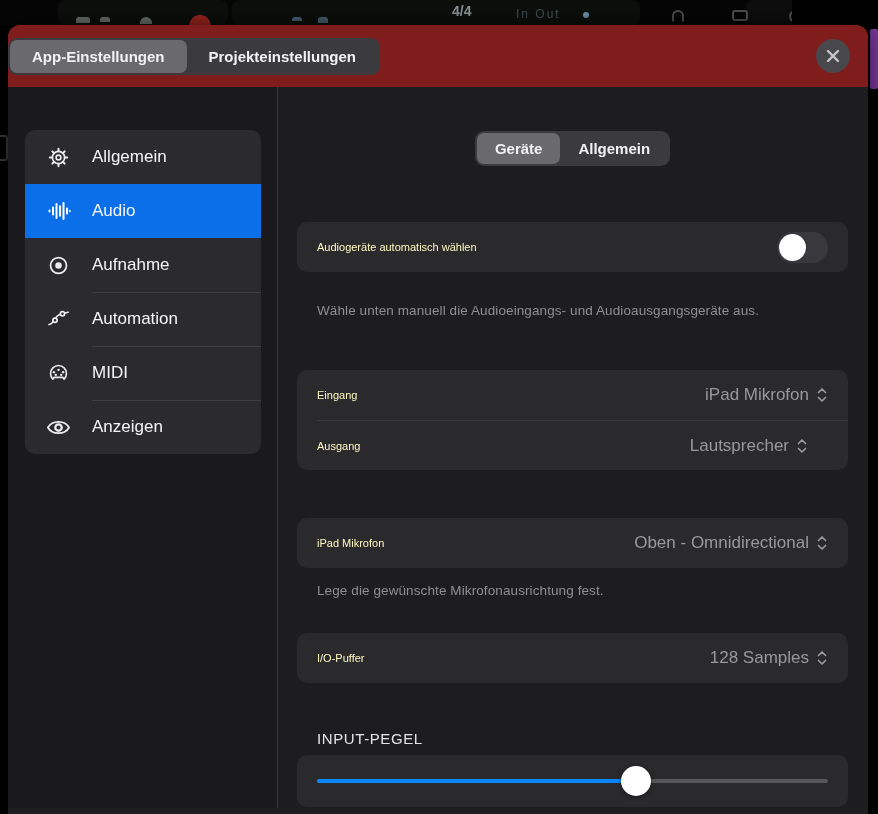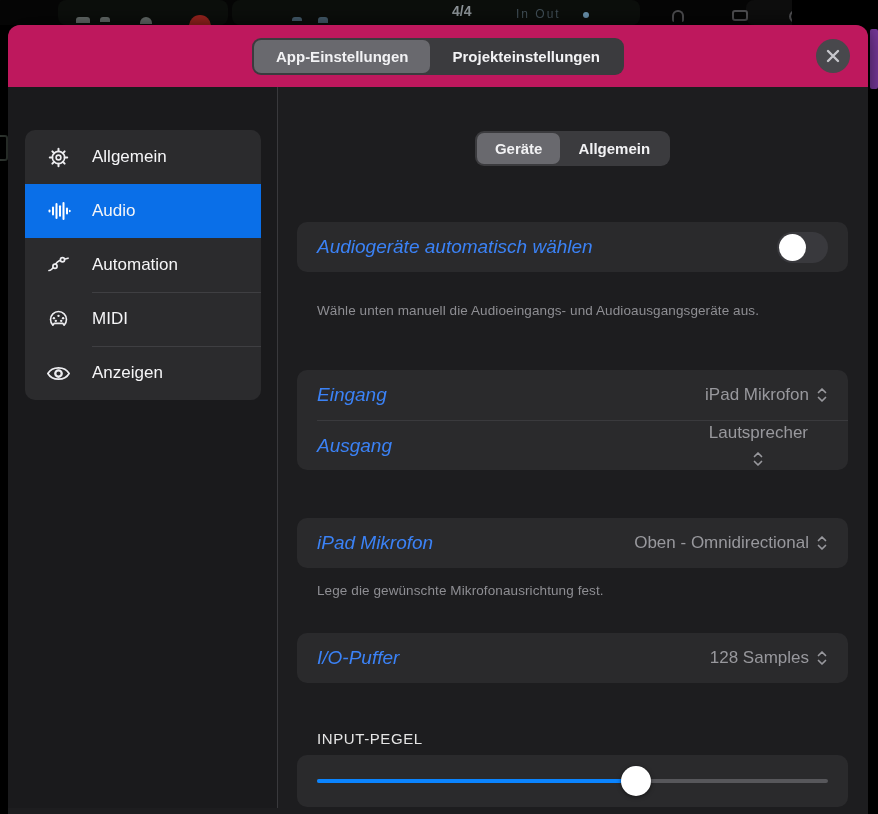--- a/index.html
+++ b/index.html
@@ -20,21 +20,21 @@
   .bg-glyph { position:absolute; top:10px; border:2px solid #8e8e93; opacity:.55; }
   .bg-glyph.bell { left:672px; width:12px; height:12px; border-radius:6px 6px 2px 2px; border-bottom:none; }
   .bg-glyph.rect { left:732px; width:16px; height:11px; border-radius:3px; }
   .bg-glyph.circ { left:789px; width:13px; height:13px; border-radius:50%; }
   .bg-slash { position:absolute; left:845px; top:8px; width:16px; height:2px; background:#8e8e93; opacity:.6; transform:rotate(-38deg); border-radius:2px; }
   .bg-left-fragment { position:absolute; left:-4px; top:135px; width:12px; height:26px; border:2px solid #5e6a60; border-radius:3px; opacity:.6; }
   .bg-purple-sliver { position:absolute; left:870px; top:29px; width:8px; height:60px; background:#7c3aa0; border-radius:2px; }
 
   
   .modal { position:absolute; left:8px; top:25px; width:860px; height:789px; border-radius:12px 12px 0 0; background:#1d1d1f; overflow:hidden; box-shadow:0 0 24px rgba(0,0,0,.7); }
-  .modal-header { position:relative; height:62px; background:#be185d; display:flex; align-items:center; justify-content:center; }
+  .modal-header { position:relative; height:62px; background:#7f1d1d; display:flex; align-items:center; }
 
   .seg { display:flex; background:#3b3b3e; border-radius:9px; padding:2px; }
   .seg-btn { border:none; background:transparent; color:#f2f2f4; font-family:inherit; font-size:15px; font-weight:600; padding:7px 18px; border-radius:7px; cursor:pointer; white-space:nowrap; }
   .seg-btn.sel { background:#69696e; }
   .modal-header .seg-btn { padding:8px 22px; }
 
   .close-btn { position:absolute; right:18px; top:50%; transform:translateY(-50%); width:34px; height:34px; border-radius:50%; background:#48484c; border:none; display:flex; align-items:center; justify-content:center; cursor:pointer; }
 
   .modal-body { display:flex; height:721px; }
 
@@ -48,21 +48,21 @@
   .side-icon { width:67px; display:flex; align-items:center; justify-content:center; flex:none; }
   .side-label { color:#f5f5f7; font-size:17px; }
 
   
   .right-col { flex:1; background:#1d1d1f; padding:0 20px 0 19px; }
   .seg-wrap2 { display:flex; justify-content:center; margin-top:44px; }
 
   .card { background:#2a2a2c; border-radius:10px; }
   .row { height:50px; display:flex; align-items:center; justify-content:space-between; padding:0 20px; }
   .row + .row { border-top:1px solid #3a3a3d; margin-left:20px; padding-left:0; }
-  .row-label { color:#3b82f6; font-size:19px;font-style:italic; }
+  .row-label { color:#fef9c3; font-size:11px; }
   .row-value { display:flex; align-items:center; gap:7px; color:#98989d; font-size:17px; cursor:pointer; }
 
   .hint { color:#8e8e93; font-size:13.5px; padding-left:20px; letter-spacing:.1px; }
 
   .card-toggle { margin-top:56px; }
   .hint1 { margin-top:31px; }
   .card-io { margin-top:52px; }
   .card-mic { margin-top:48px; }
   .hint2 { margin-top:15px; }
   .card-buffer { margin-top:35px; }
@@ -145,20 +145,29 @@
               <rect x="8.5" y="4" width="2" height="16" rx="1"></rect>
               <rect x="12" y="6.2" width="2" height="11.6" rx="1"></rect>
               <rect x="15.5" y="3" width="2" height="18" rx="1"></rect>
               <rect x="19" y="8.4" width="2" height="7.2" rx="1"></rect>
               <rect x="22" y="10.8" width="1.6" height="2.4" rx="0.8"></rect>
             </svg>
           </span>
           <span class="side-label">Audio</span>
         </div>
 
+        <div class="side-row">
+          <span class="side-icon">
+            <svg width="23" height="23" viewBox="0 0 24 24" fill="none">
+              <circle cx="12" cy="12" r="8.3" stroke="#ededf0" stroke-width="1.8"></circle>
+              <circle cx="12" cy="12" r="3.4" fill="#ededf0"></circle>
+            </svg>
+          </span>
+          <span class="side-label">Aufnahme</span>
+        </div>
 
         <div class="side-row">
           <span class="side-icon">
             <svg width="24" height="24" viewBox="0 0 24 24" fill="none" stroke="#ededf0" stroke-width="1.7">
               <path d="M2 17.5 C7 17.5 7 9 13.5 7.2 L21 5.2" stroke-linecap="round"></path>
               <circle cx="8" cy="13.2" r="2.1" fill="#2b2b2d"></circle>
               <circle cx="15.5" cy="6.7" r="2.1" fill="#2b2b2d"></circle>
             </svg>
           </span>
           <span class="side-label">Automation</span>
@@ -217,21 +226,21 @@
             <span>iPad Mikrofon</span>
             <span>
               <svg width="12" height="18" viewBox="0 0 12 18" fill="none" stroke="#98989d" stroke-width="1.7" stroke-linecap="round" stroke-linejoin="round">
                   <path d="M2.5 6.5 L6 3 L9.5 6.5 M2.5 11.5 L6 15 L9.5 11.5"></path>
                 </svg>
             </span>
           </span>
         </div>
         <div class="row">
           <span class="row-label">Ausgang</span>
-          <span class="row-value" style="padding-right:20px;flex-direction:column;">
+          <span class="row-value" style="padding-right:20px;">
             <span>Lautsprecher</span>
             <span>
               <svg width="12" height="18" viewBox="0 0 12 18" fill="none" stroke="#98989d" stroke-width="1.7" stroke-linecap="round" stroke-linejoin="round">
                   <path d="M2.5 6.5 L6 3 L9.5 6.5 M2.5 11.5 L6 15 L9.5 11.5"></path>
                 </svg>
             </span>
           </span>
         </div>
       </div>
 

